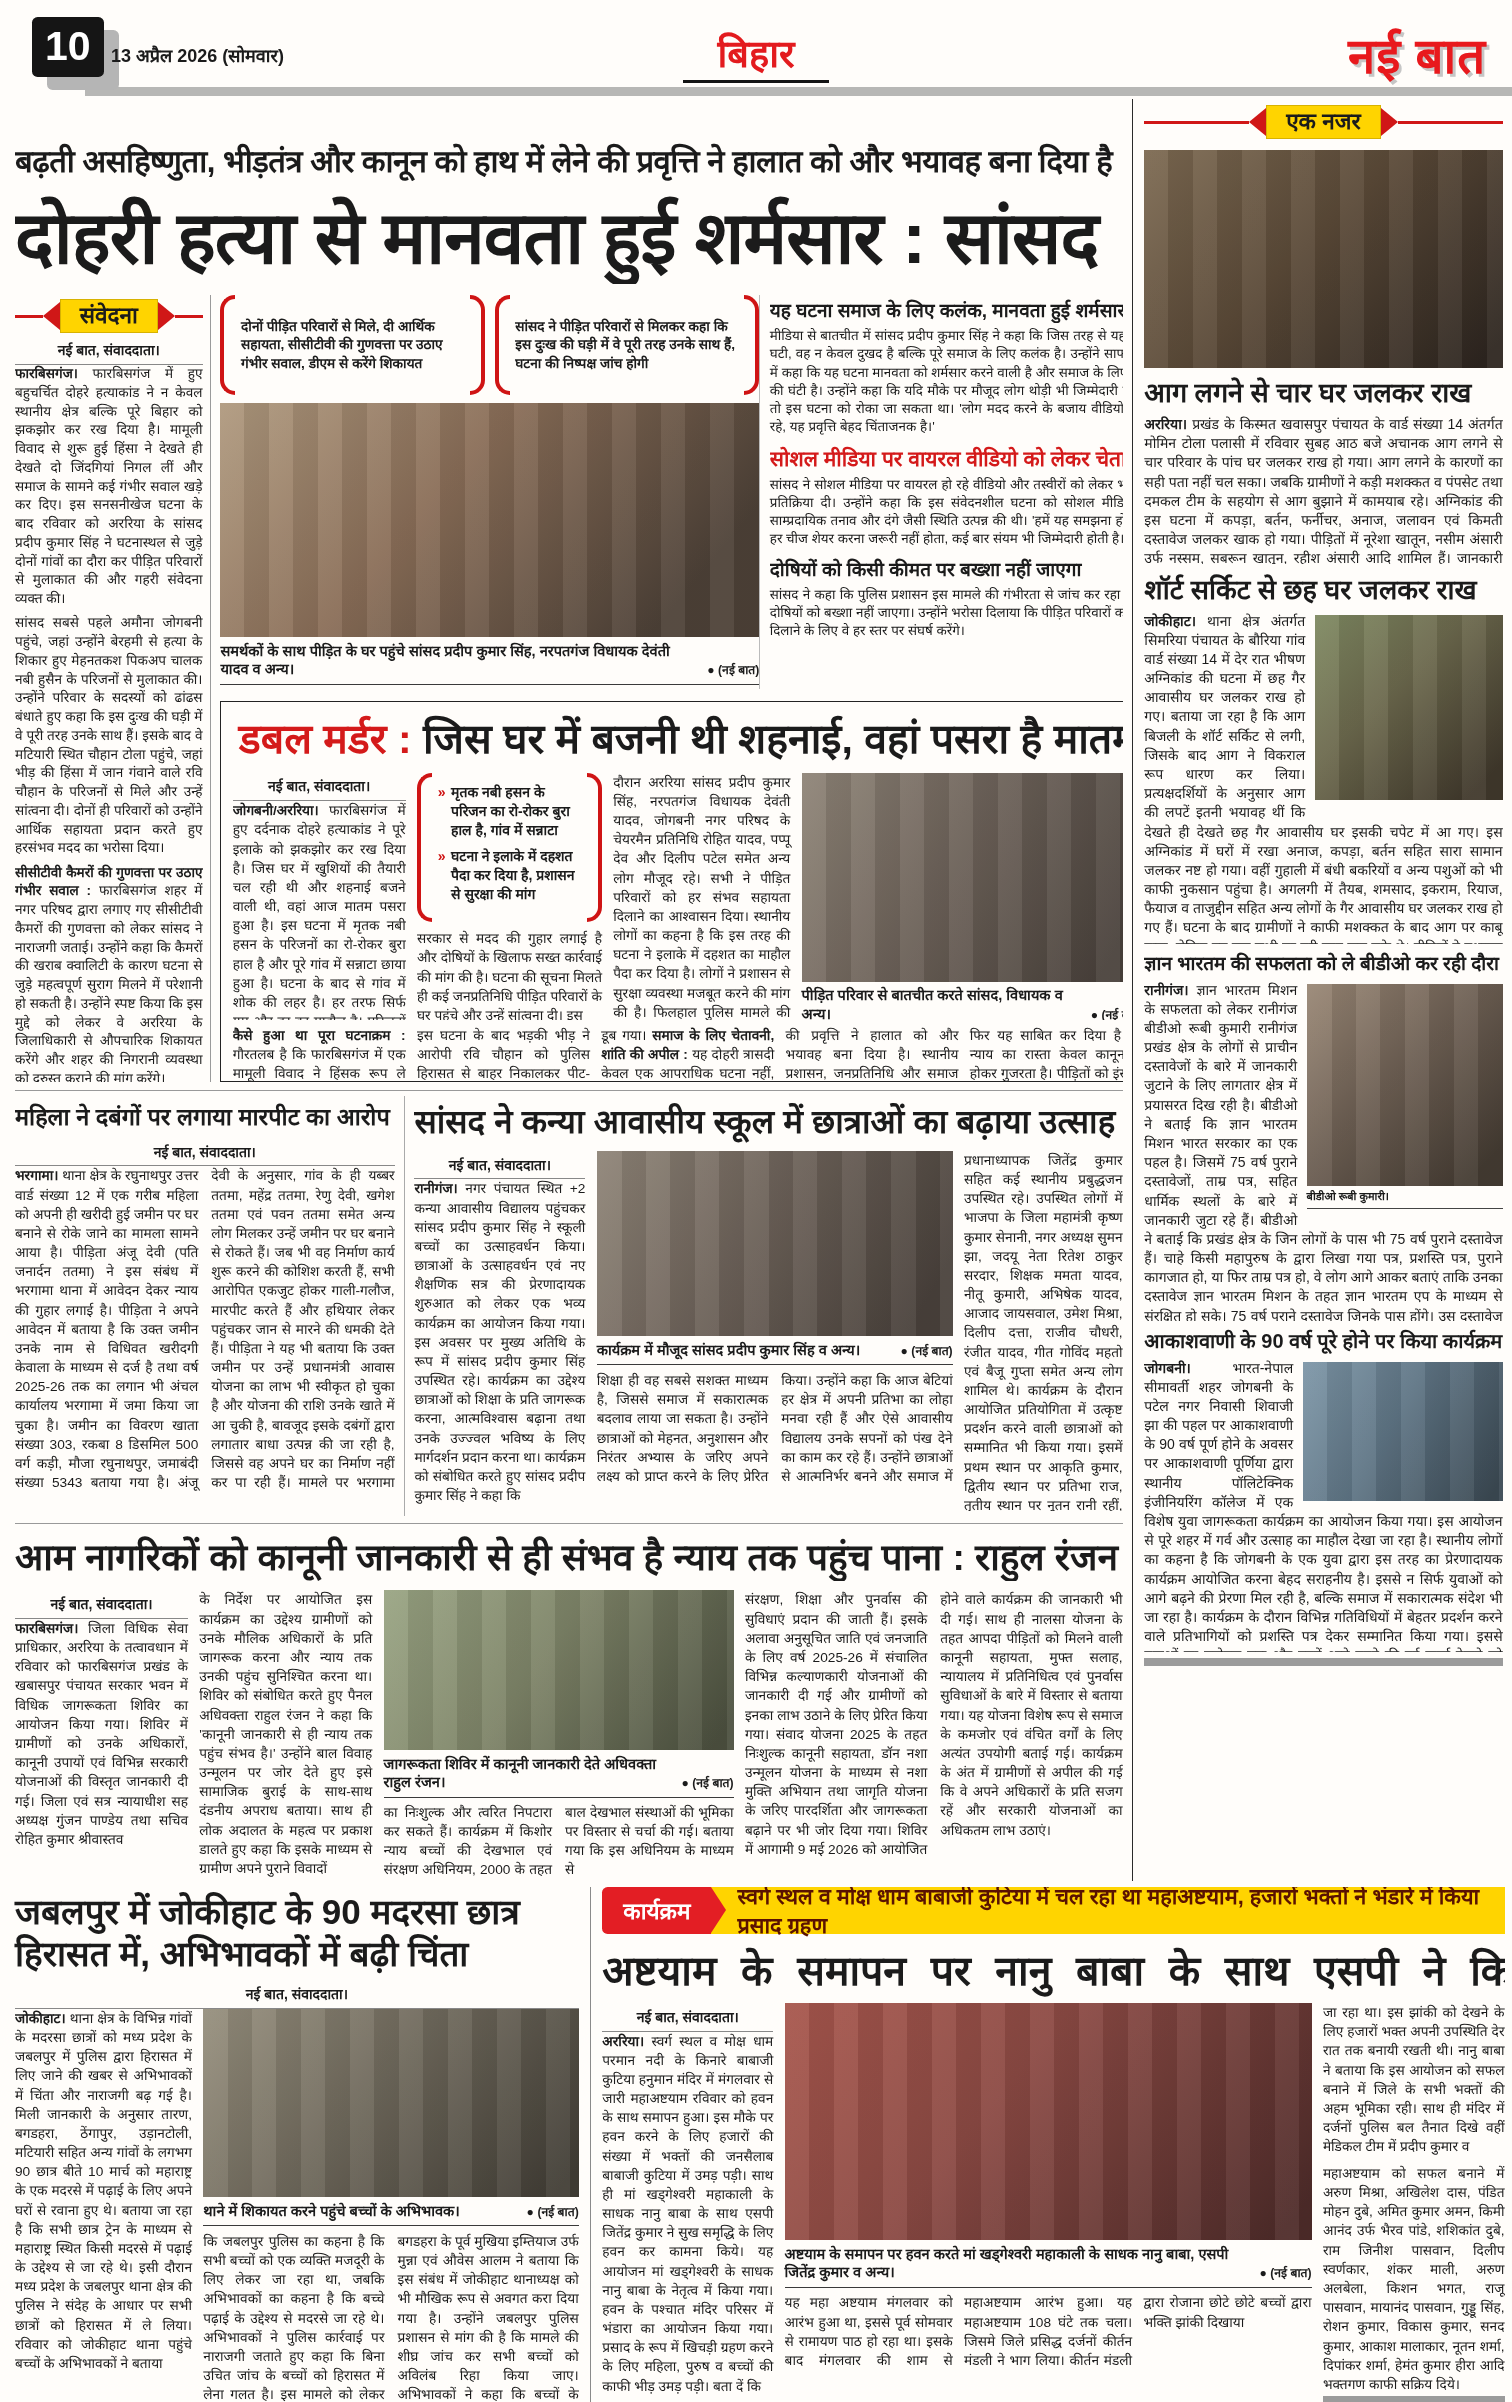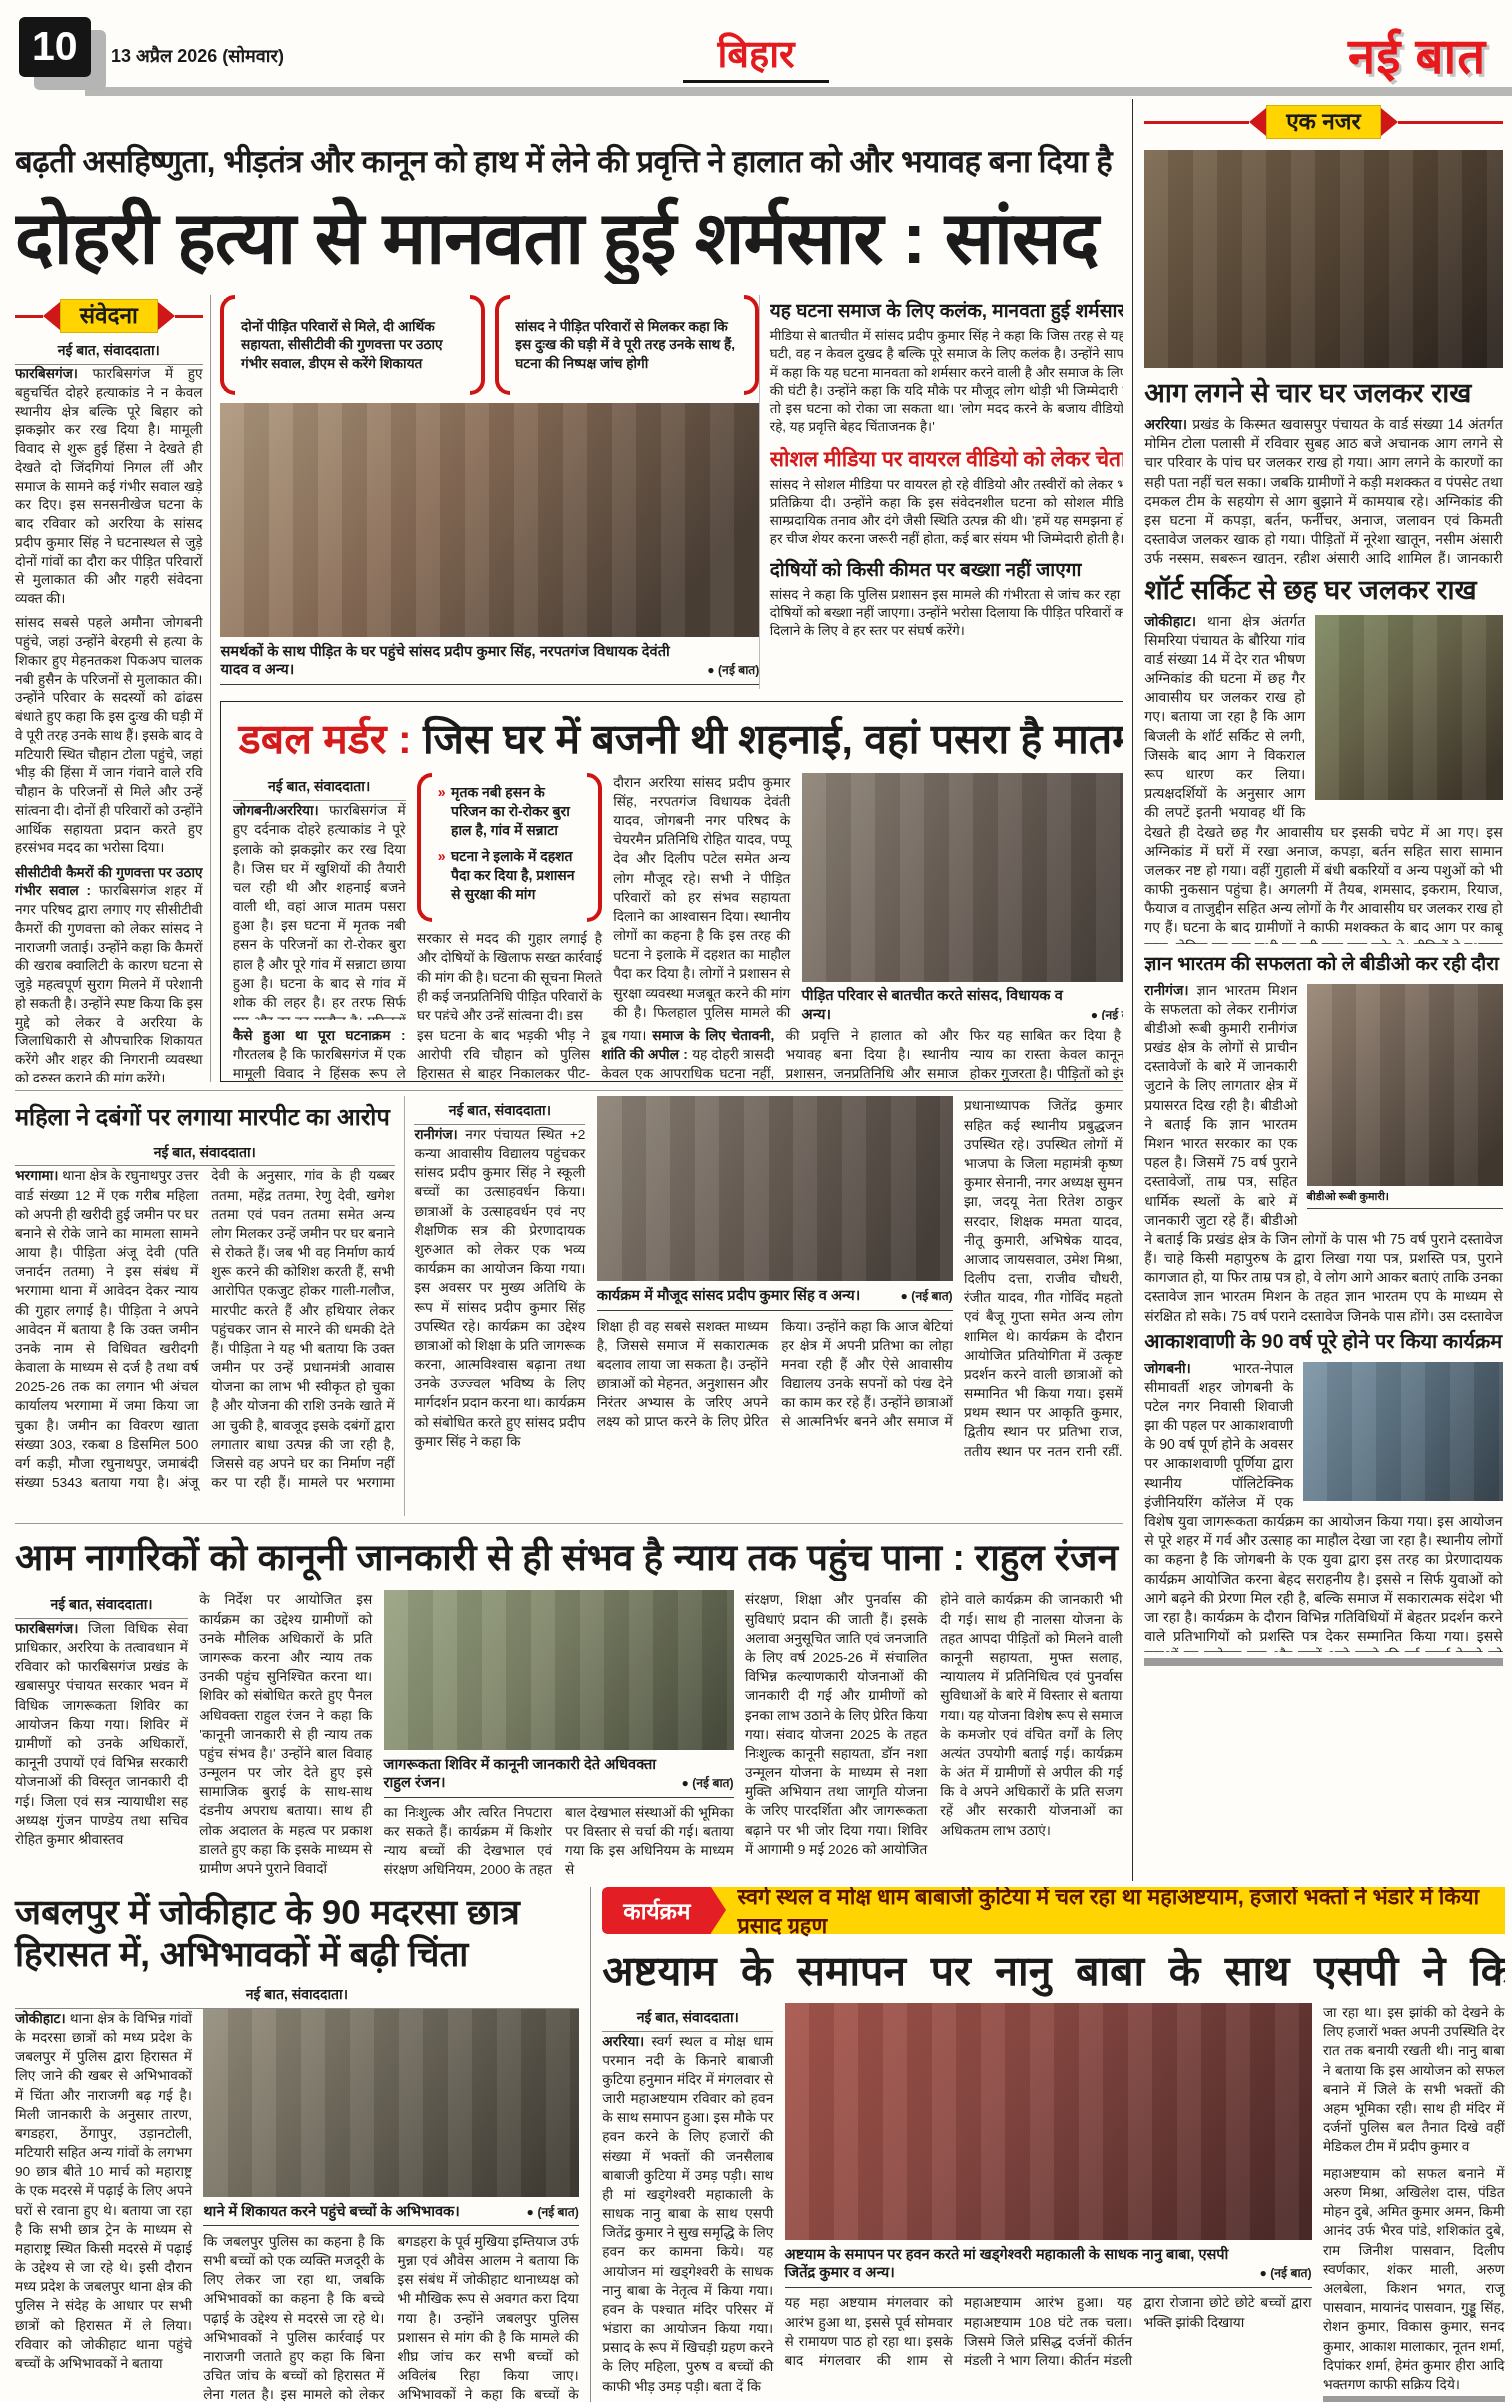--- a/index.html
+++ b/index.html
@@ -2,21 +2,21 @@
 <html style="font-size:15px"><head>
 <meta charset="utf-8">
 <style>
   *{box-sizing:border-box;margin:0;padding:0}
   html,body{background:#e8e8e4}
   body{font-family:"Liberation Sans","DejaVu Sans",sans-serif;color:#1b1b1b}
   .page{position:relative;width:1512px;height:2402px;margin:0 auto;background:#fffdfa;overflow:hidden}
 
   
   .hdr{position:relative;height:87px;padding:0 13px}
-  .pn{position:absolute;left:19px;top:17px;background:#151515;color:#fff;font-size:41px;font-weight:900;
+  .pn{position:absolute;left:32px;top:17px;background:#151515;color:#fff;font-size:41px;font-weight:900;
       line-height:1;padding:9.4px 13px;border-radius:5.6px;box-shadow:15px 13px 0 0 #b5b5b5}
   .hdr-date{position:absolute;left:111px;top:43px;font-size:18px;font-weight:700}
   .hdr-sec{position:absolute;left:0;right:0;top:26px;text-align:center}
   .hdr-sec .t{display:inline-block;color:#e31b1e;font-size:38px;font-weight:900;border-bottom:3.8px solid #141414;padding:0 34px 1.9px}
   .hdr-mast{position:absolute;right:26px;top:21px;color:#e8191d;font-size:49px;font-weight:900;letter-spacing:0.9px;text-shadow:2.8px 2.8px 0 #c6c6c6}
   .gray-bar{height:8.5px;background:#b7b7b5;margin-left:85px}
 
   
   .red{color:#d41a1a}
   .fit{display:block;white-space:nowrap;overflow:hidden}
@@ -267,20 +267,21 @@
 
       <div class="band2">
         <div class="mahila">
           <h3 class="mah-h fit" style="font-size: 23.5px;">महिला ने दबंगों पर लगाया मारपीट का आरोप</h3>
           <div class="byline">नई बात, संवाददाता।</div>
           <div class="cols2">
             <span class="dl">भरगामा।</span> <span>थाना क्षेत्र के रघुनाथपुर उत्तर वार्ड संख्या 12 में एक गरीब महिला को अपनी ही खरीदी हुई जमीन पर घर बनाने से रोके जाने का मामला सामने आया है। पीड़िता अंजू देवी (पति जनार्दन ततमा) ने इस संबंध में भरगामा थाना में आवेदन देकर न्याय की गुहार लगाई है। पीड़िता ने अपने आवेदन में बताया है कि उक्त जमीन उनके नाम से विधिवत खरीदगी केवाला के माध्यम से दर्ज है तथा वर्ष 2025-26 तक का लगान भी अंचल कार्यालय भरगामा में जमा किया जा चुका है। जमीन का विवरण खाता संख्या 303, रकबा 8 डिसमिल 500 वर्ग कड़ी, मौजा रघुनाथपुर, जमाबंदी संख्या 5343 बताया गया है। अंजू देवी के अनुसार, गांव के ही यब्बर ततमा, महेंद्र ततमा, रेणु देवी, खगेश ततमा एवं पवन ततमा समेत अन्य लोग मिलकर उन्हें जमीन पर घर बनाने से रोकते हैं। जब भी वह निर्माण कार्य शुरू करने की कोशिश करती हैं, सभी आरोपित एकजुट होकर गाली-गलौज, मारपीट करते हैं और हथियार लेकर पहुंचकर जान से मारने की धमकी देते हैं। पीड़िता ने यह भी बताया कि उक्त जमीन पर उन्हें प्रधानमंत्री आवास योजना का लाभ भी स्वीकृत हो चुका है और योजना की राशि उनके खाते में आ चुकी है, बावजूद इसके दबंगों द्वारा लगातार बाधा उत्पन्न की जा रही है, जिससे वह अपने घर का निर्माण नहीं कर पा रही हैं। मामले पर भरगामा थानाध्यक्ष राजेश कुमार ने बताया कि आवेदन प्राप्त हुआ है। मामले की जांच की जा रही है और जांचोपरांत विधिसम्मत कार्रवाई की जाएगी।</span>
           </div>
         </div>
         <div class="school">
+          <h3 class="sch-h fit" style="font-size: 33px;">सांसद ने कन्या आवासीय स्कूल में छात्राओं का बढ़ाया उत्साह</h3>
           <div class="sch-grid">
             <div class="sch-c1">
               <div class="byline">नई बात, संवाददाता।</div>
               <p class="bt"><span class="dl">रानीगंज।</span> <span>नगर पंचायत स्थित +2 कन्या आवासीय विद्यालय पहुंचकर सांसद प्रदीप कुमार सिंह ने स्कूली बच्चों का उत्साहवर्धन किया। छात्राओं के उत्साहवर्धन एवं नए शैक्षणिक सत्र की प्रेरणादायक शुरुआत को लेकर एक भव्य कार्यक्रम का आयोजन किया गया। इस अवसर पर मुख्य अतिथि के रूप में सांसद प्रदीप कुमार सिंह उपस्थित रहे। कार्यक्रम का उद्देश्य छात्राओं को शिक्षा के प्रति जागरूक करना, आत्मविश्वास बढ़ाना तथा उनके उज्ज्वल भविष्य के लिए मार्गदर्शन प्रदान करना था। कार्यक्रम को संबोधित करते हुए सांसद प्रदीप कुमार सिंह ने कहा कि</span></p>
             </div>
             <div class="sch-mid">
               <div class="ph ph-b sch-photo"></div>
               <div class="cap">
                 <span>कार्यक्रम में मौजूद सांसद प्रदीप कुमार सिंह व अन्य।</span>
                 <span class="cr"><span>●</span> <span>(नई बात)</span></span>

